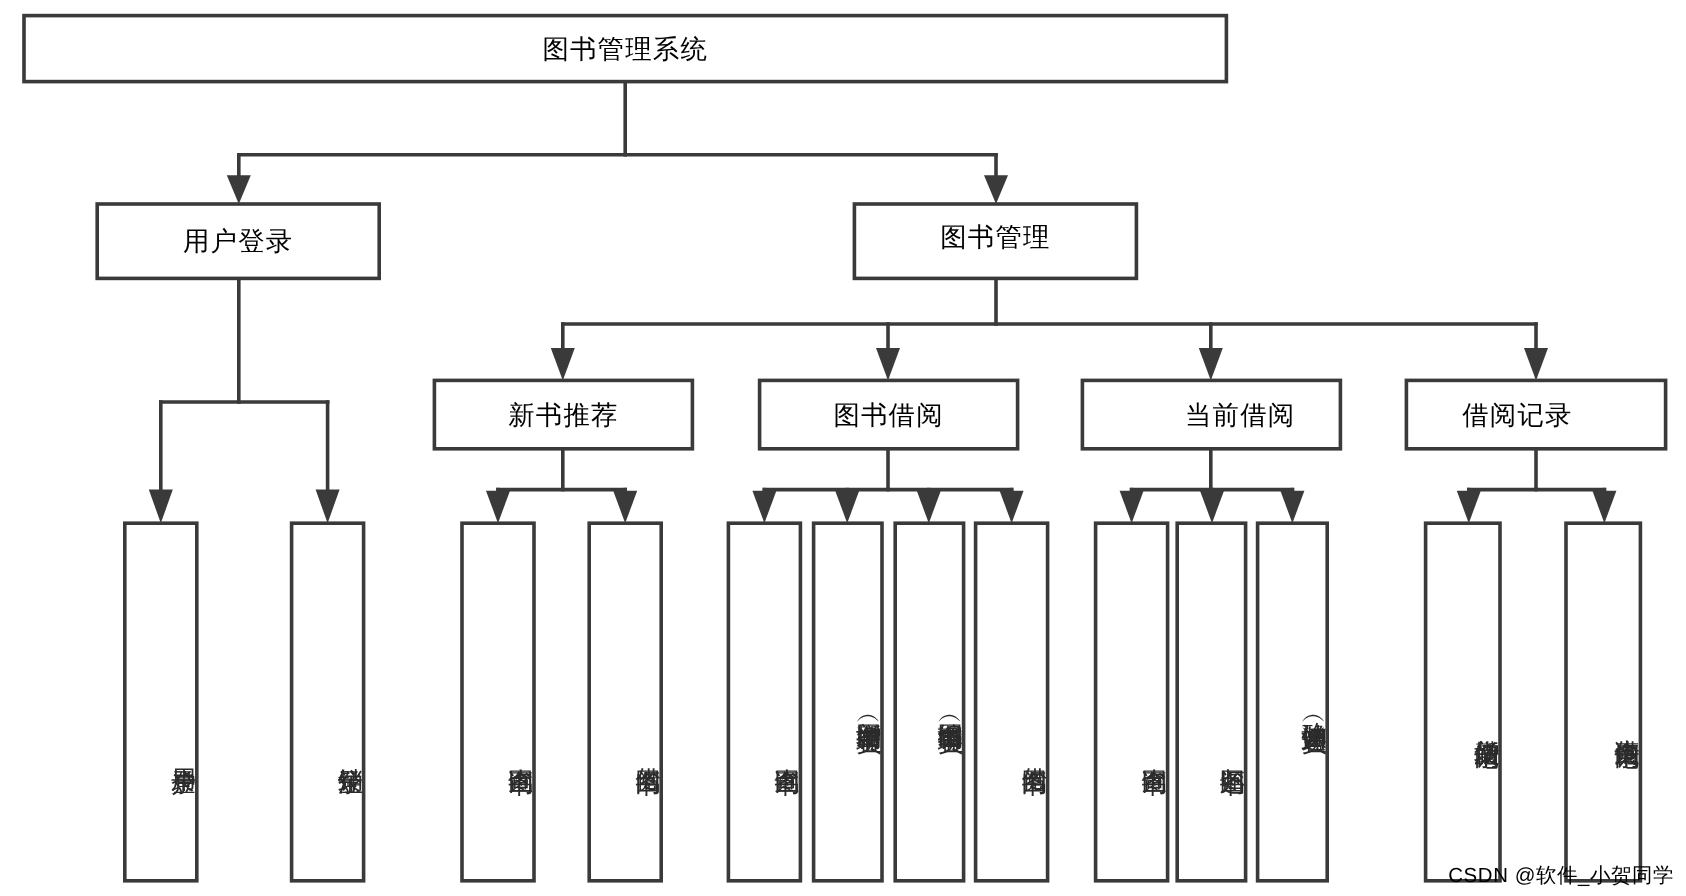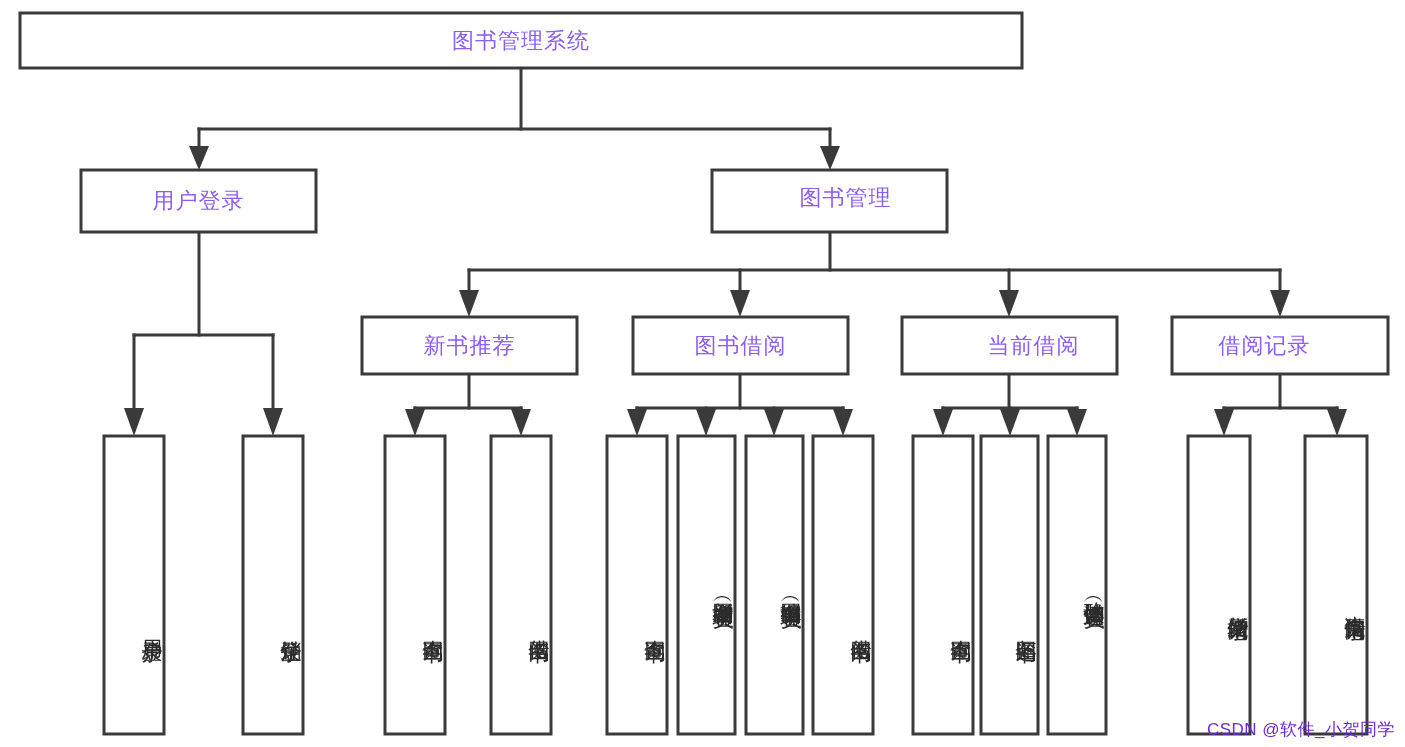--- a/index.html
+++ b/index.html
@@ -53,31 +53,31 @@
     letter-spacing: 1px;
     white-space: nowrap;
     pointer-events: none;
   }
   .hlabel-wrap {
     position: absolute;
     display: flex;
     align-items: center;
     justify-content: center;
     font-size: 22px;
-    color: #8b5cf6;
+    color: #000000;
     letter-spacing: 1px;
     white-space: nowrap;
     pointer-events: none;
   }
   .watermark {
     position: absolute;
     right: 10px;
     bottom: 6px;
     font-size: 17px;
-    color: #6d28d9;
+    color: #000000;
     letter-spacing: 0.5px;
     white-space: nowrap;
     font-family: "Liberation Sans", "DejaVu Sans", sans-serif;
   }
 </style>
 </head>
 <body>
 
 <div id="diagram-root">
 
@@ -185,21 +185,21 @@
     <rect class="node-box" x="981" y="436" width="57" height="298"></rect>
     <rect class="node-box" x="1048" y="436" width="58" height="298"></rect>
 
     <rect class="node-box" x="1188" y="436" width="62" height="298"></rect>
     <rect class="node-box" x="1305" y="436" width="62" height="298"></rect>
   </svg>
 
   <div class="hlabel-wrap" style="left:20px; top:13px; width:1002px; height:55px;">图书管理系统</div>
 
   <div class="hlabel-wrap" style="left:81px; top:170px; width:235px; height:62px;">用户登录</div>
-  <div class="hlabel-wrap" style="left:712px; top:170px; width:235px; height:56px;padding-left:16px;">图书管理</div>
+  <div class="hlabel-wrap" style="left:712px; top:170px; width:235px; height:56px;">图书管理</div>
 
   <div class="hlabel-wrap" style="left:362px; top:317px; width:215px; height:57px;">新书推荐</div>
   <div class="hlabel-wrap" style="left:633px; top:317px; width:215px; height:57px;">图书借阅</div>
   <div class="hlabel-wrap" style="left:902px; top:317px; width:215px; height:57px;margin-left:24px;">当前借阅</div>
   <div class="hlabel-wrap" style="left:1172px; top:317px; width:185px; height:57px;">借阅记录</div>
 
   <div class="vlabel-wrap" style="left:104px; top:516px; width:60px; height:218px;">用户登录</div>
   <div class="vlabel-wrap" style="left:243px; top:516px; width:60px; height:218px;">注销登录</div>
 
   <div class="vlabel-wrap" style="left:385px; top:516px; width:60px; height:218px;">查询图书</div>

